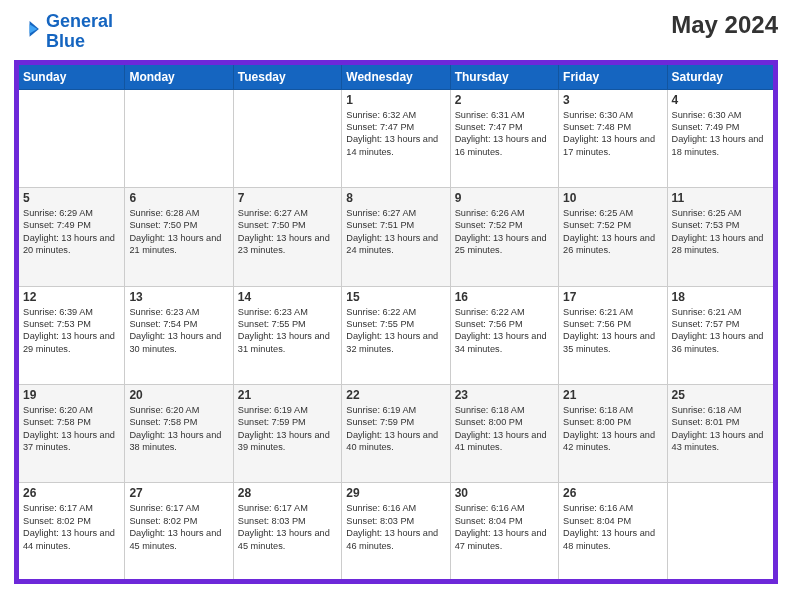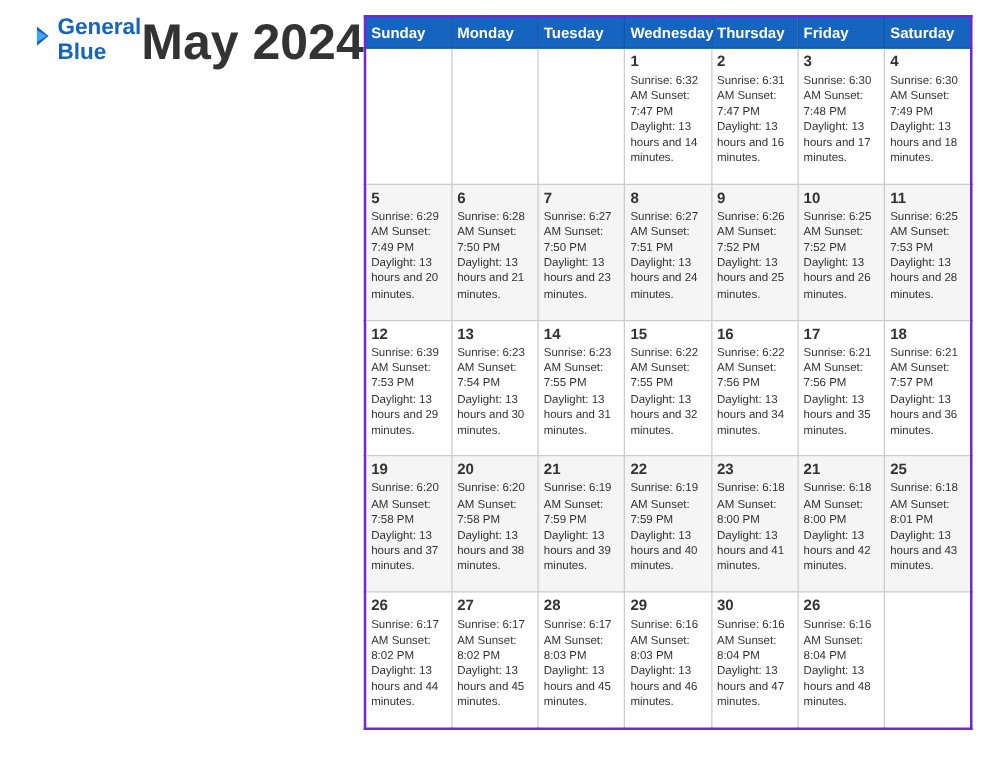--- a/index.html
+++ b/index.html
@@ -8,21 +8,21 @@
       background: #fff;
       width: 792px;
       height: 612px;
       overflow: hidden;
     }
     .page {
       width: 792px;
       height: 612px;
       padding: 12px 14px 28px 14px;
       display: flex;
-      flex-direction: row;
+      flex-direction: column;
     }
     .header {
       display: flex;
       justify-content: space-between;
       align-items: flex-start;
       margin-bottom: 8px;
     }
     .logo {
       display: flex;
       align-items: center;
@@ -38,32 +38,32 @@
       color: #1565c0;
     }
     .logo-icon {
       width: 28px;
       height: 28px;
     }
     .title-block {
       text-align: right;
     }
     .main-title {
-      font-size: 40px;
+      font-size: 24px;
       font-weight: bold;
       color: #333;
       line-height: 1.1;
     }
     .subtitle {
       font-size: 15px;
       color: #333;
     }
     .calendar {
       flex: 1;
-      border: 2px solid #6d28d9;
+      border: 5px solid #6d28d9;
       border-collapse: collapse;
       width: 100%;
       table-layout: fixed;
     }
     .calendar th {
       background: #1565c0;
       color: #fff;
       font-size: 12px;
       font-weight: bold;
       padding: 5px 4px;

